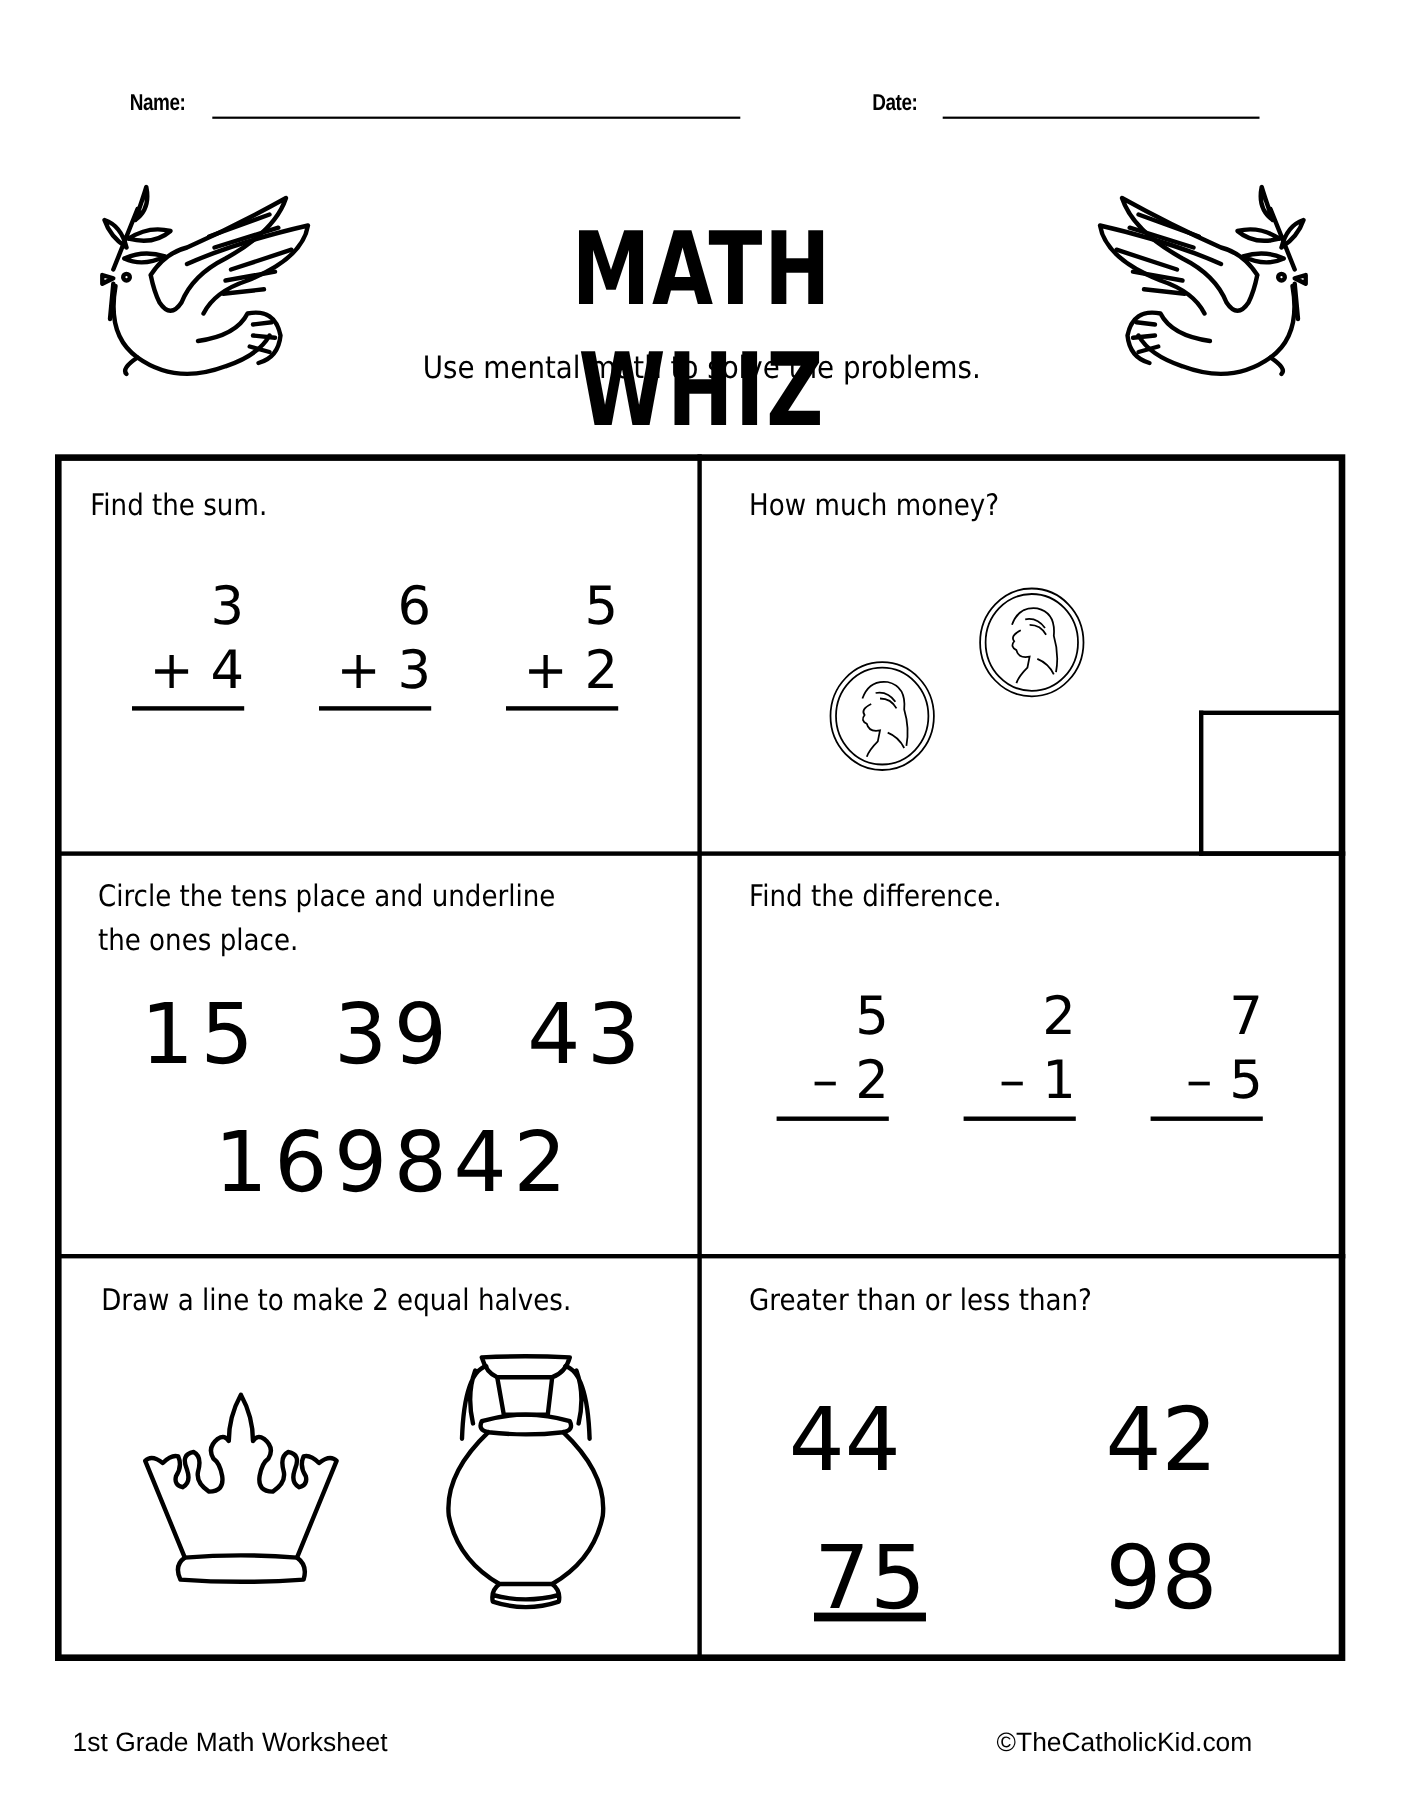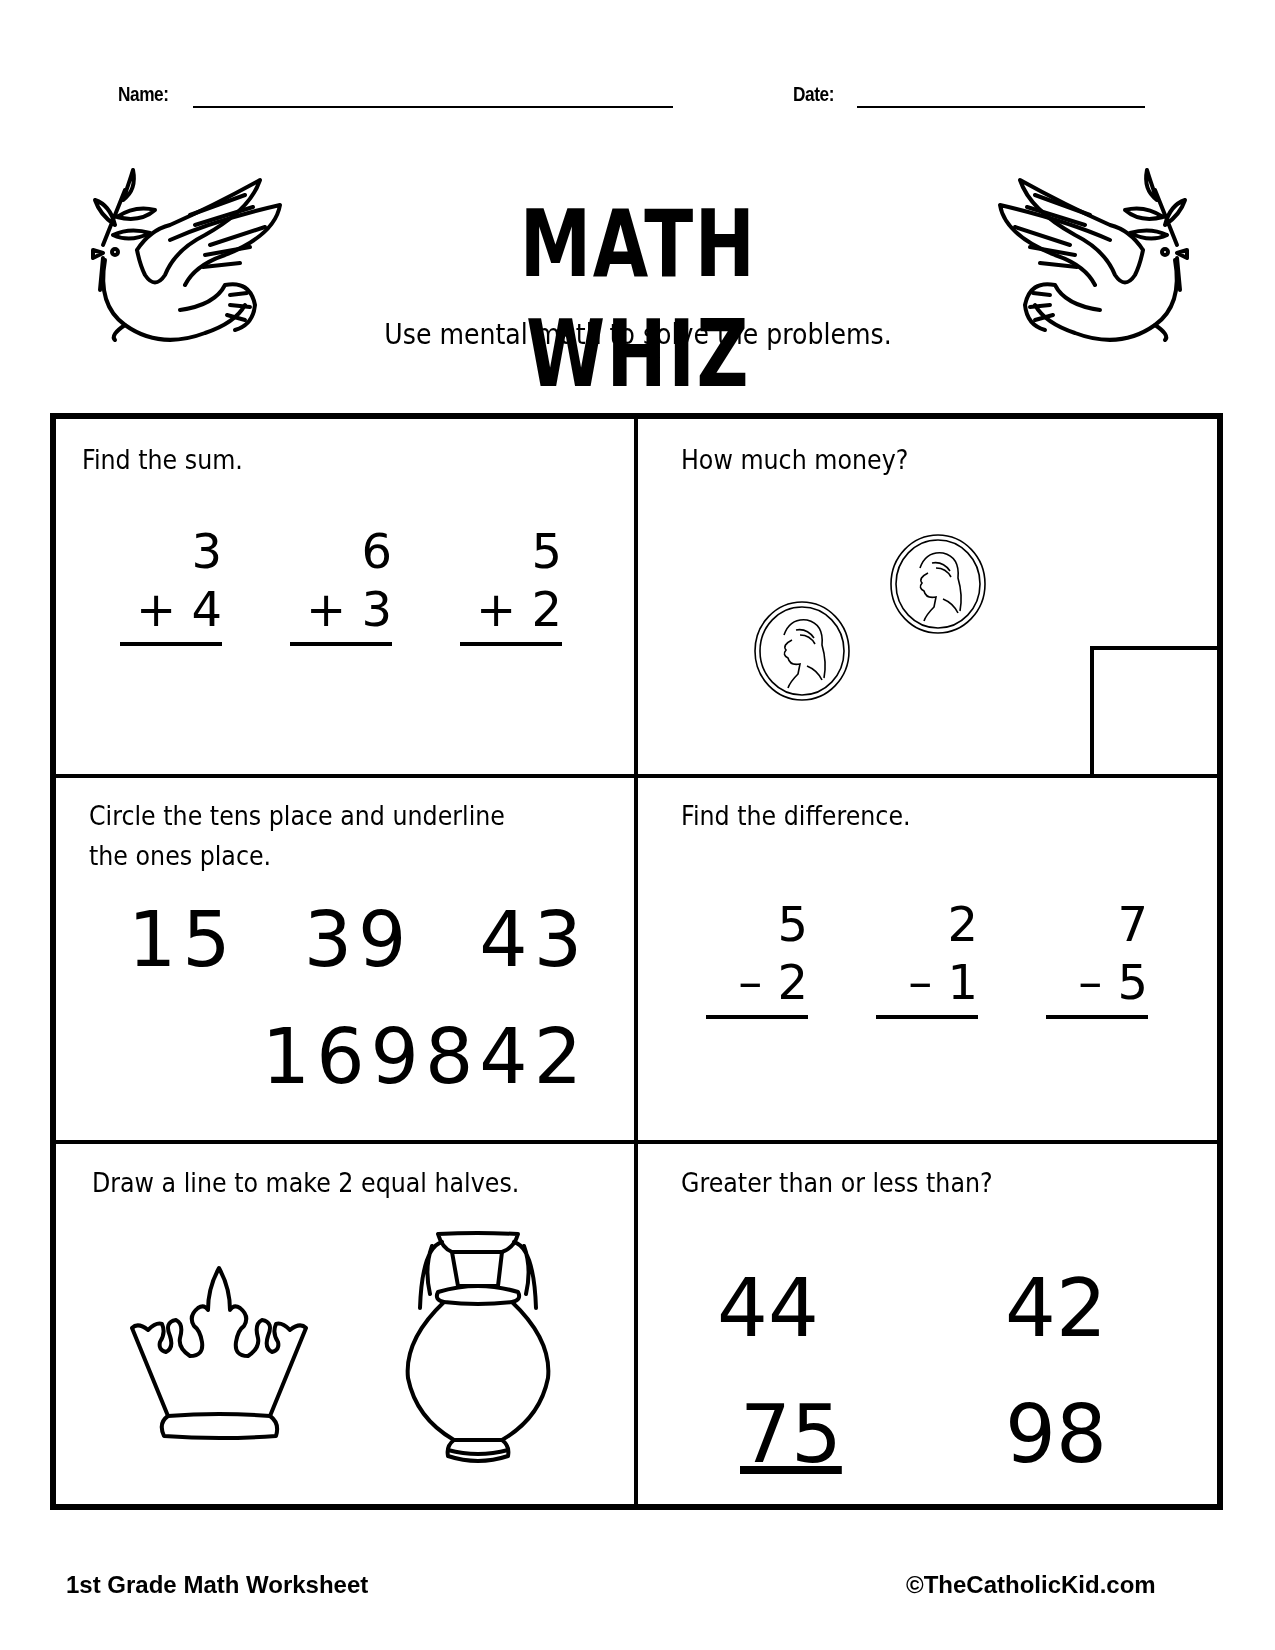--- a/index.html
+++ b/index.html
@@ -11,21 +11,21 @@
   .title { font-family:"DejaVu Sans", sans-serif; font-weight:bold; font-size:92px; letter-spacing:2px; transform:scaleX(0.78); transform-origin:center; text-align:center; width:600px; left:338px; top:190px; line-height:110px; }
   .subtitle { font-family:"DejaVu Sans", sans-serif; font-size:28px; transform:scaleX(0.9); transform-origin:center; text-align:center; width:700px; left:288px; top:318px; }
   .grid { left:50px; top:413px; width:1173px; height:1097px; border:6px solid #000; box-sizing:border-box; }
   .vdiv { left:634px; top:413px; width:4px; height:1097px; background:#000; }
   .hdiv { left:50px; height:4px; width:1173px; background:#000; }
   .prompt { font-family:"DejaVu Sans", sans-serif; font-size:27px; line-height:40px; transform:scaleX(0.88); transform-origin:left top; white-space:nowrap; }
   .prob { width:110px; text-align:right; font-family:"DejaVu Sans", sans-serif; font-size:48px; line-height:58px; }
   .prob .line { border-bottom:4px solid #000; margin-top:4px; width:102px; margin-left:8px; }
   .bignum { font-family:"DejaVu Sans", sans-serif; font-size:76px; letter-spacing:6px; }
   .cmp { font-family:"DejaVu Sans", sans-serif; font-size:80px; }
-  .footer { font-family:"Liberation Sans", sans-serif; font-weight:bold; font-size:24px; top:1571px; }
+  .footer { font-family:"Liberation Sans", sans-serif; font-weight:normal; font-size:24px; top:1571px; }
   .answer-box { left:1090px; top:646px; width:130px; height:132px; border:4px solid #000; box-sizing:border-box; border-right:none; }
 </style>
 </head>
 <body>
 
 <div class="abs field-label" style="left:118px;top:82px;">Name:</div>
 <div class="abs field-line" style="left:193px;top:106px;width:480px;"></div>
 <div class="abs field-label" style="left:793px;top:82px;">Date:</div>
 <div class="abs field-line" style="left:857px;top:106px;width:288px;"></div>
 
@@ -106,21 +106,21 @@
 
 <div class="abs prompt" style="left:89px;top:796px;">
   <div>Circle the tens place and underline</div>
   <div>the ones place.</div>
 </div>
 <div class="abs bignum" style="left:128px;top:895px;width:460px;display:flex;justify-content:space-between;gap:11px;">
   <span>15</span>
   <span>39</span>
   <span>43</span>
 </div>
-<div class="abs bignum" style="left:128px;top:1012px;width:460px;display:flex;justify-content:flex-end;">
+<div class="abs bignum" style="left:128px;top:1012px;width:460px;display:flex;justify-content:center;">
   <span>16</span>
   <span>98</span>
   <span>42</span>
 </div>
 
 <div class="abs prompt" style="left:681px;top:796px;">Find the difference.</div>
 <div class="abs prob" style="left:698px;top:895px;">
   <div>5</div>
   <div>– 2</div>
   <div class="line"></div>

